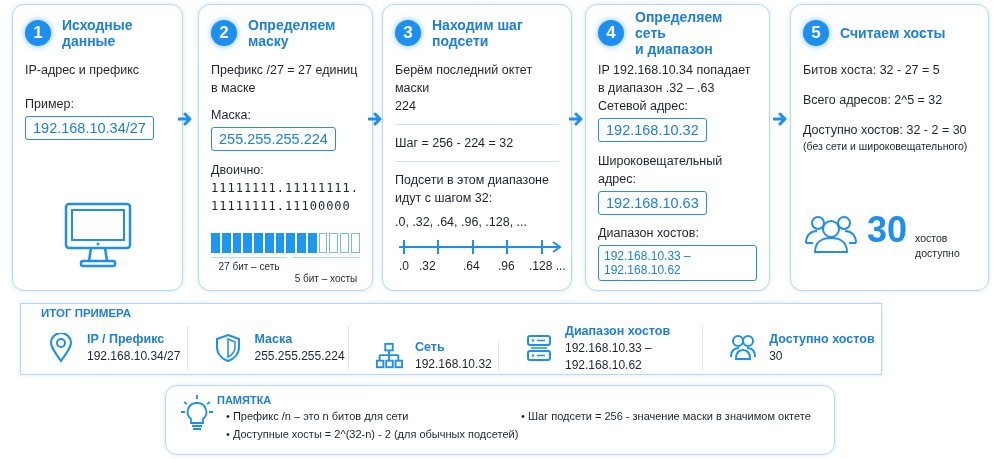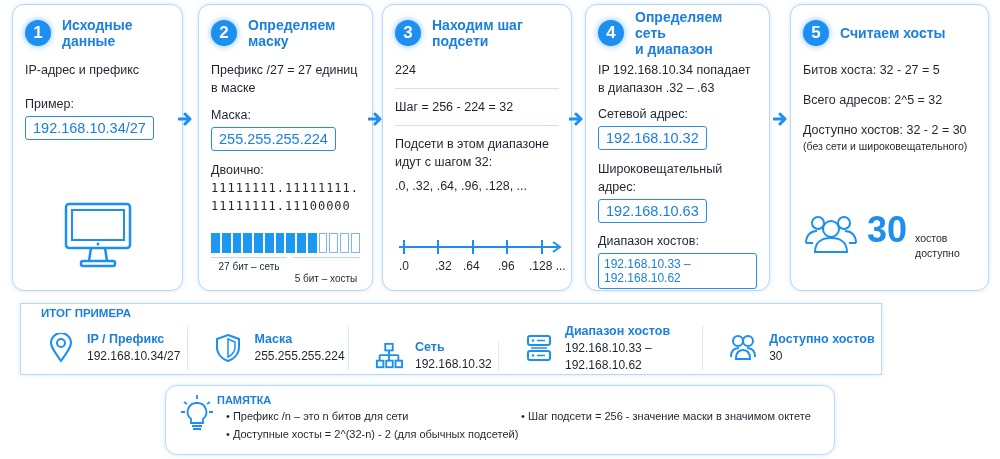--- a/index.html
+++ b/index.html
@@ -90,60 +90,61 @@
 
 <svg class="arrow" style="left:368px;" viewBox="0 0 14 14">
     <path d="M1 7 H11 M7 2 L12 7 L7 12" stroke="#1c8ff0" stroke-width="3" fill="none" stroke-linecap="round" stroke-linejoin="round"></path>
   </svg>
 
 <div class="card" style="left:382px;width:190px;">
   <div class="card-head">
     <div class="num">3</div>
     <div class="card-title">Находим шаг подсети</div>
   </div>
+  <div class="txt">Берём последний октет маски</div>
   <div class="txt">224</div>
   <div class="sep"></div>
   <div class="txt">Шаг = 256 - 224 = 32</div>
   <div class="sep"></div>
   <div class="txt">Подсети в этом диапазоне</div>
   <div class="txt">идут с шагом 32:</div>
   <div class="txt" style="margin-top:6px;">.0, .32, .64, .96, .128, ...</div>
   <svg width="170" height="20" viewBox="0 0 170 20" style="position:absolute;left:14px;top:232px;">
     <line x1="2" y1="10" x2="162" y2="10" stroke="#1c8ff0" stroke-width="2"></line>
     <path d="M156 5 L163 10 L156 15" stroke="#1c8ff0" stroke-width="2" fill="none"></path>
     <line x1="7" y1="3" x2="7" y2="17" stroke="#1c8ff0" stroke-width="2"></line>
     <line x1="41" y1="3" x2="41" y2="17" stroke="#1c8ff0" stroke-width="2"></line>
     <line x1="76" y1="3" x2="76" y2="17" stroke="#1c8ff0" stroke-width="2"></line>
     <line x1="110" y1="3" x2="110" y2="17" stroke="#1c8ff0" stroke-width="2"></line>
     <line x1="145" y1="3" x2="145" y2="17" stroke="#1c8ff0" stroke-width="2"></line>
   </svg>
   <div style="position:absolute;left:16px;top:254px;font-size:12px;width:175px;">
     <span style="position:absolute;left:0;">.0</span>
-    <span style="position:absolute;left:36px;">.32</span>
+    <span style="position:absolute;left:20px;">.32</span>
     <span style="position:absolute;left:64px;">.64</span>
     <span style="position:absolute;left:99px;">.96</span>
     <span style="position:absolute;left:130px;white-space:nowrap;">.128 ...</span>
   </div>
 </div>
 
 <svg class="arrow" style="left:569px;" viewBox="0 0 14 14">
     <path d="M1 7 H11 M7 2 L12 7 L7 12" stroke="#1c8ff0" stroke-width="3" fill="none" stroke-linecap="round" stroke-linejoin="round"></path>
   </svg>
 
 <div class="card" style="left:585px;width:185px;">
   <div class="card-head">
     <div class="num">4</div>
     <div class="card-title">
       <div>Определяем сеть</div>
       <div>и диапазон</div>
     </div>
   </div>
   <div class="txt">IP 192.168.10.34 попадает</div>
   <div class="txt">в диапазон .32 – .63</div>
-  <div class="txt" style="margin-top:8px;">Сетевой адрес:</div>
+  <div class="txt" style="margin-top:0;">Сетевой адрес:</div>
   <div class="valbox">192.168.10.32</div>
   <div class="txt" style="margin-top:10px;">Широковещательный адрес:</div>
   <div class="valbox">192.168.10.63</div>
   <div class="txt" style="margin-top:9px;">Диапазон хостов:</div>
   <div class="valbox small">192.168.10.33 – 192.168.10.62</div>
 </div>
 
 <svg class="arrow" style="left:773px;" viewBox="0 0 14 14">
     <path d="M1 7 H11 M7 2 L12 7 L7 12" stroke="#1c8ff0" stroke-width="3" fill="none" stroke-linecap="round" stroke-linejoin="round"></path>
   </svg>

